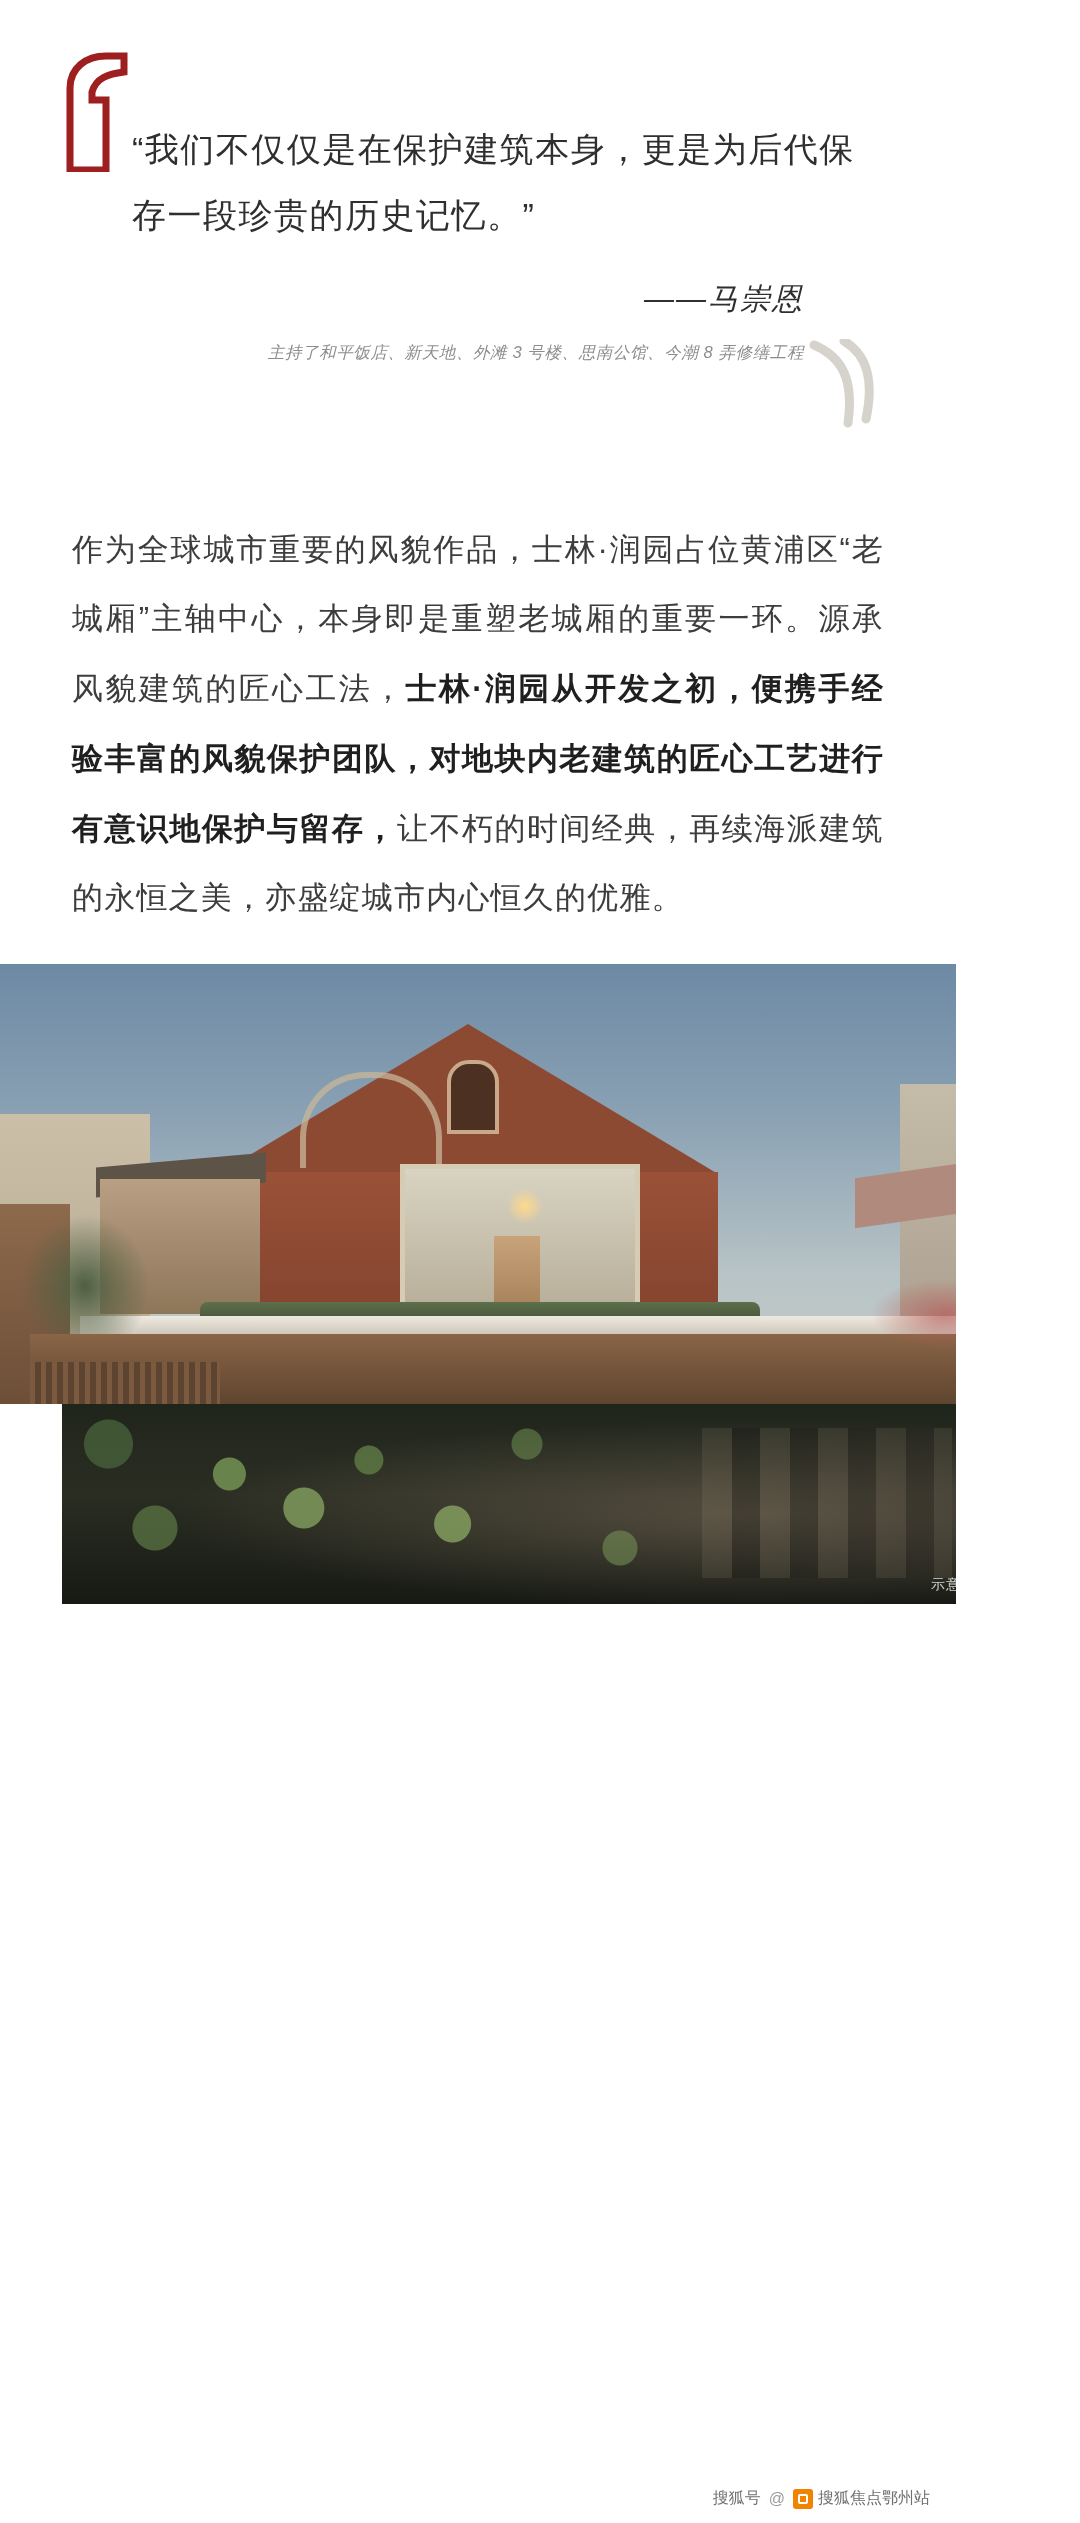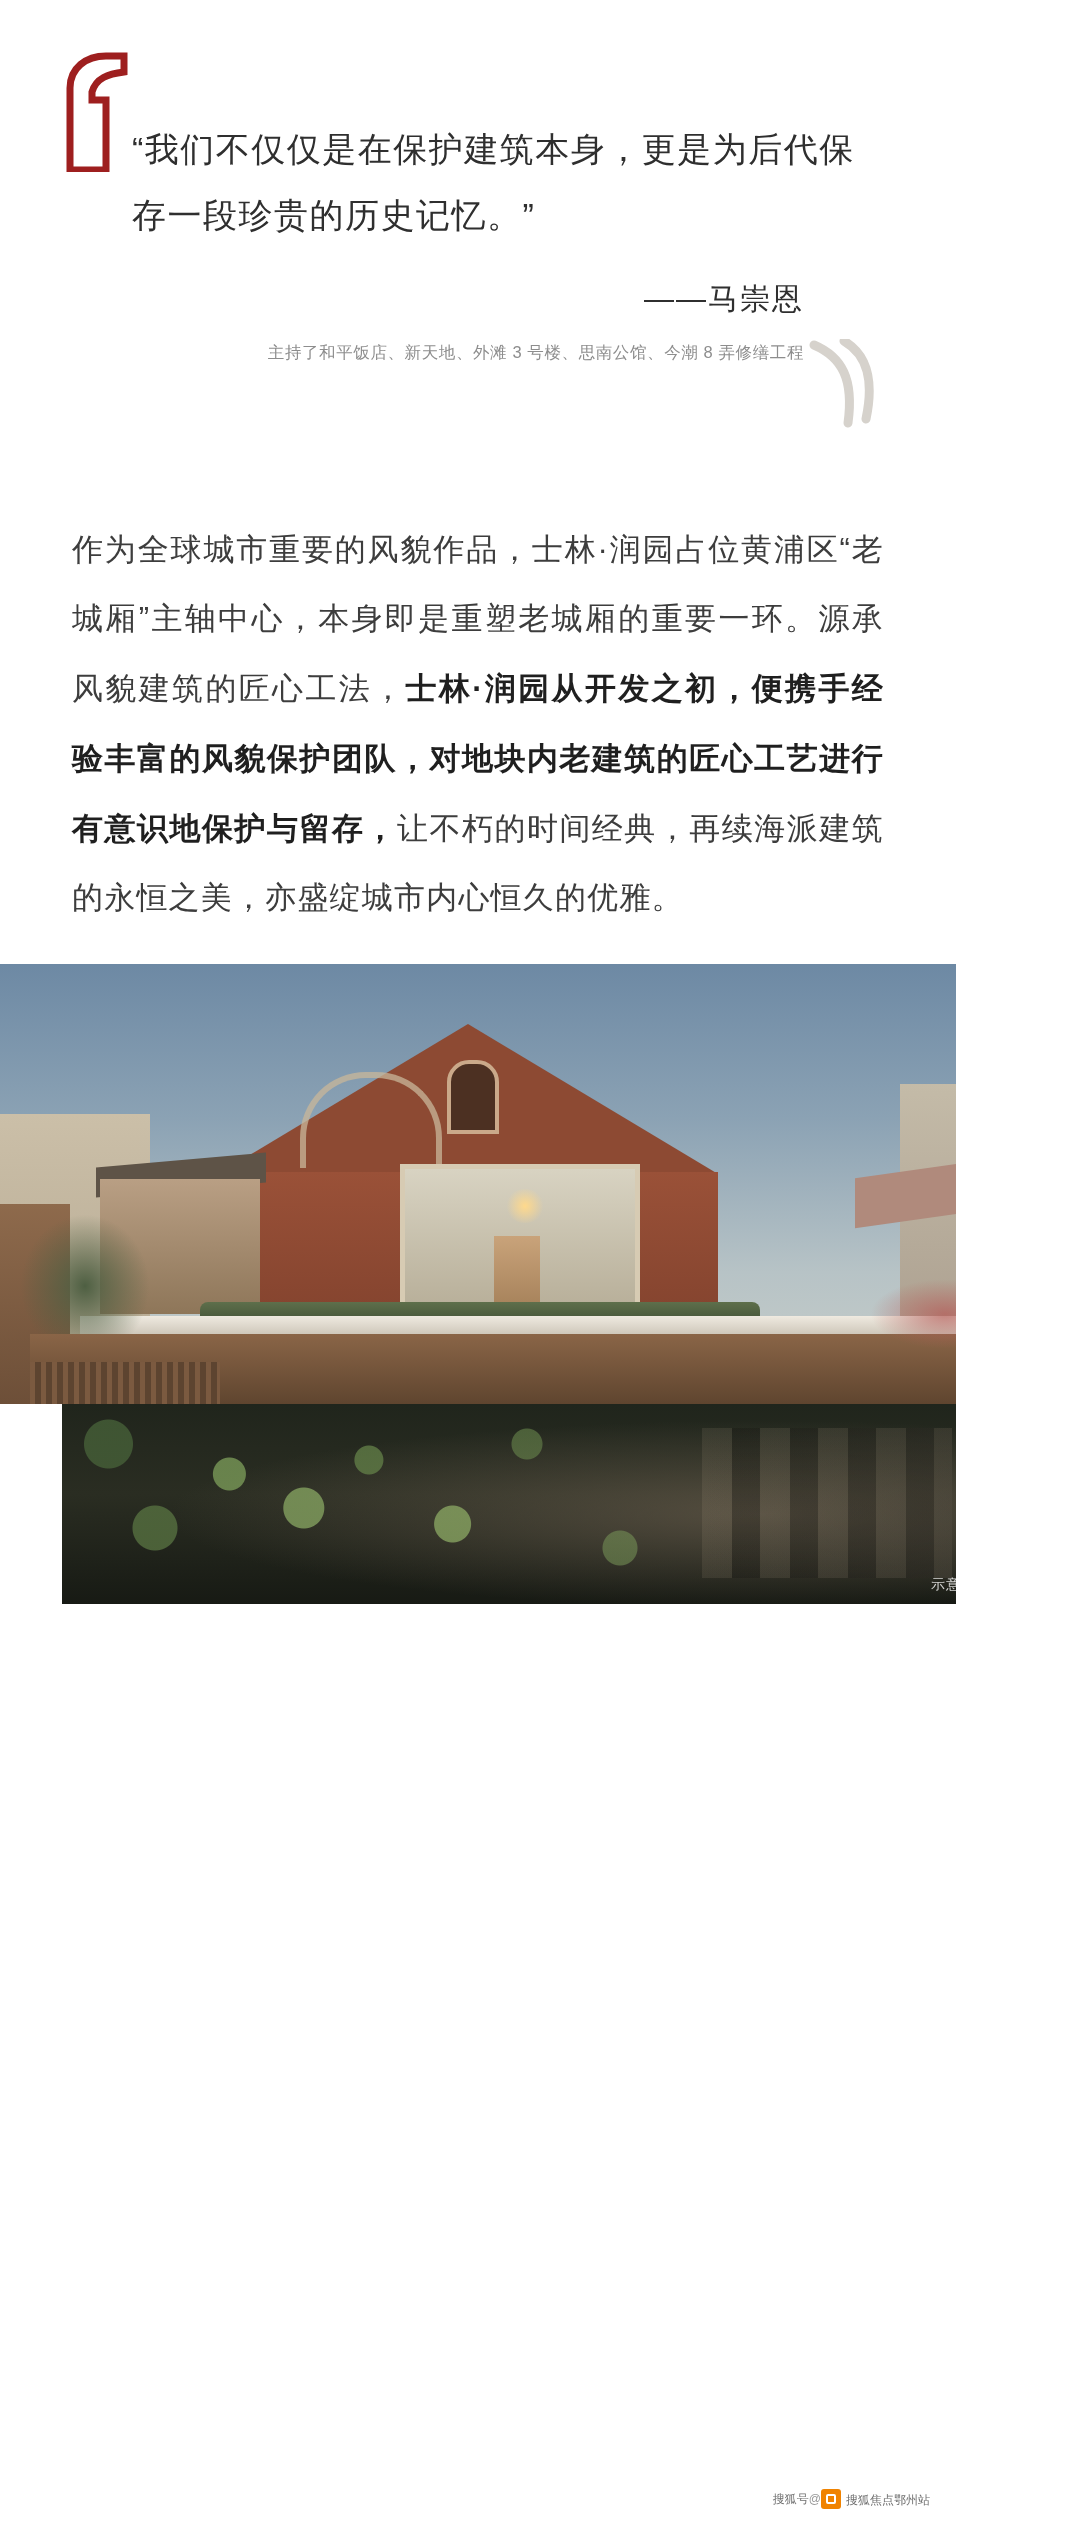--- a/index.html
+++ b/index.html
@@ -43,20 +43,21 @@
     color: #2f2f2f;
     font-weight: 400;
     max-width: 890px;
   }
 
   .attrib-wrap {
     margin-top: 30px;
     text-align: right;
     padding-right: 82px;
     position: relative;
+    font-style: italic;
   }
   .attrib-name {
     font-size: 30px;
     letter-spacing: 2px;
     color: #2f2f2f;
     margin-bottom: 18px;
   }
   .attrib-line1 {
     font-size: 16.5px;
     color: #8d8d8d;
@@ -267,21 +268,22 @@
     letter-spacing: 1px;
   }
 
   
   .footer {
     position: absolute;
     right: 26px;
     bottom: 14px;
     display: flex;
     align-items: center;
-    font-size: 12px;
+    gap: 8px;
+    font-size: 16px;
     color: #6f6f6f;
   }
   .footer .sep { color: #9a9a9a; }
   .footer .sohu-badge {
     display: inline-flex;
     align-items: flex-end;
     gap: 5px;
   }
   .sohu-mark {
     width: 20px; height: 20px;

